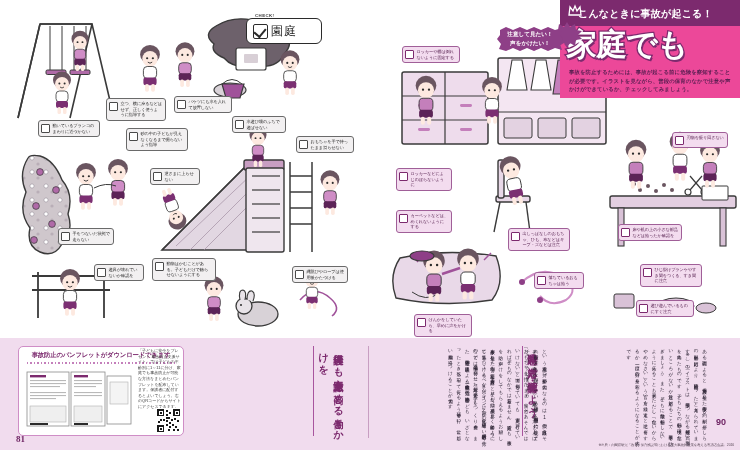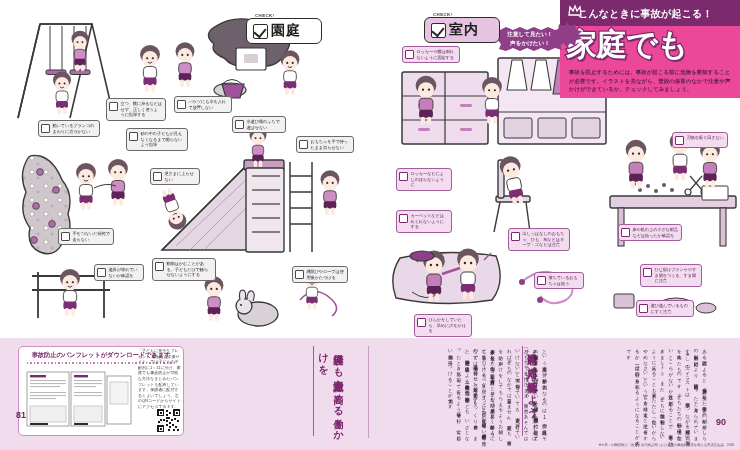--- a/index.html
+++ b/index.html
@@ -52,21 +52,21 @@
   .sectab.indoor{left:424px;top:17px;width:62px;height:24px;background:#e6c3e0;}
   .sectab-check{
     width:13px;height:13px;border:1.5px solid #2b2b2b;border-radius:2px;
     background:#fff;position:relative;flex:0 0 auto;
   }
   .sectab-check:after{
     content:"";position:absolute;left:2px;top:1px;width:6px;height:9px;
     border-right:2px solid #2b2b2b;border-bottom:2px solid #2b2b2b;
     transform:rotate(40deg);
   }
-  .sectab-label{font-size:14px;font-weight:bold;color:#1d1d1d;letter-spacing:1px;}
+  .sectab-label{font-size:12px;font-weight:normal;color:#1d1d1d;letter-spacing:1px;}
   .sectab-kicker{
     position:absolute;left:8px;top:-6px;font-size:4.4px;font-weight:bold;
     color:#3a3a3a;letter-spacing:.4px;
   }
 
   
   .scene{position:absolute;overflow:hidden;}
   .scene svg{display:block;}
 
   
@@ -459,25 +459,20 @@
     <div class="badge-txt">
       <div>注意して見たい！</div>
       <div>声をかけたい！</div>
     </div>
   </div>
 
   <div class="sectab garden">
     <span class="sectab-kicker">CHECK!</span>
     <span class="sectab-check"></span>
     <span class="sectab-label">園庭</span>
-  </div>
-  <div class="sectab indoor">
-    <span class="sectab-kicker">CHECK!</span>
-    <span class="sectab-check"></span>
-    <span class="sectab-label">室内</span>
   </div>
 
   <div class="cap" style="left:38px;top:120px;width:62px;">
     <span class="cap-box"></span>
     <span class="cap-txt">動いているブランコのまわりに近づかない</span>
   </div>
   <div class="cap" style="left:106px;top:98px;width:60px;">
     <span class="cap-box"></span>
     <span class="cap-txt">立つ、横に座るなどはせず、正しく使うように指導する</span>
   </div>
@@ -644,17 +639,17 @@
   <div class="vcol" style="right:202px;width:140px;">子どもの安全意識を育むために、家庭の協力が必要。たとえば「おもちゃを持ったまま、滑り台であそんではいけない」と園で指導していても、家庭で許可していれば子どものなかでは定着しません。家庭でも、事故を防ぐ声かけをしてもらえるようお願いしましょう。また、子どもは成長が早く、年齢によって気をつけるべきポイントが変化していくので、発達に合わせた対策が必要です。</div>
 
   <div class="vhead" style="right:200px;height:90px;">緊急時の対応も確認・共有しよう</div>
 
   <div class="vcol" style="left:374px;width:122px;">事故が発生した場合の対応を保育者一人ひとりが知っておくようにしましょう。かかりつけ医への連絡や、保護者対応の仕方などは園でマニュアルをつくり共有を。また、胸骨圧迫や人工呼吸による一次救命処置、気道の異物除去なども、いざとなったとき落ち着いて行えるよう研修を行い、常に新しい知識を身につけることが大切です。</div>
   <div class="vcol" style="left:500px;width:48px;">という意識を持つ姿勢が大切になるのは、1歳の方月以降。それ以前の子どもを預かっている場合は、周囲型預を特に注意してチェックしましょう。</div>
   <div class="vcol" style="left:556px;width:152px;">ある調査によると、保育施設で発生した事故の約6割が「何かしらの配慮や対応により、防止可能だった」と考えられています（※）。上のイラストは、事故につながる可能性が高い場面を集めたものです。子どもたちの行動や環境で危ないところがないか注意し対応することで、事故を防ぎましょう。また、子どもに危険な行動をしないように伝えることも必要。ただし、「危ないからやめなさい」という言い方を繰り返すと逆に何をするか、一度は自分の身を守れるようになることが大切です。</div>
 
   <div class="rule-v" style="left:368px;top:346px;height:92px;"></div>
 
-  <div class="pagenum" style="left:16px;top:410px;">81</div>
+  <div class="pagenum" style="left:16px;top:434px;font-family:Liberation Serif, serif;">81</div>
   <div class="pagenum" style="right:14px;top:417px;">90</div>
   <div class="credit">※出典：内閣府研究「教育・保育施設等における重大事故防止策を考える有識者会議」2016</div>
 
 </div>
 
 </body></html>

